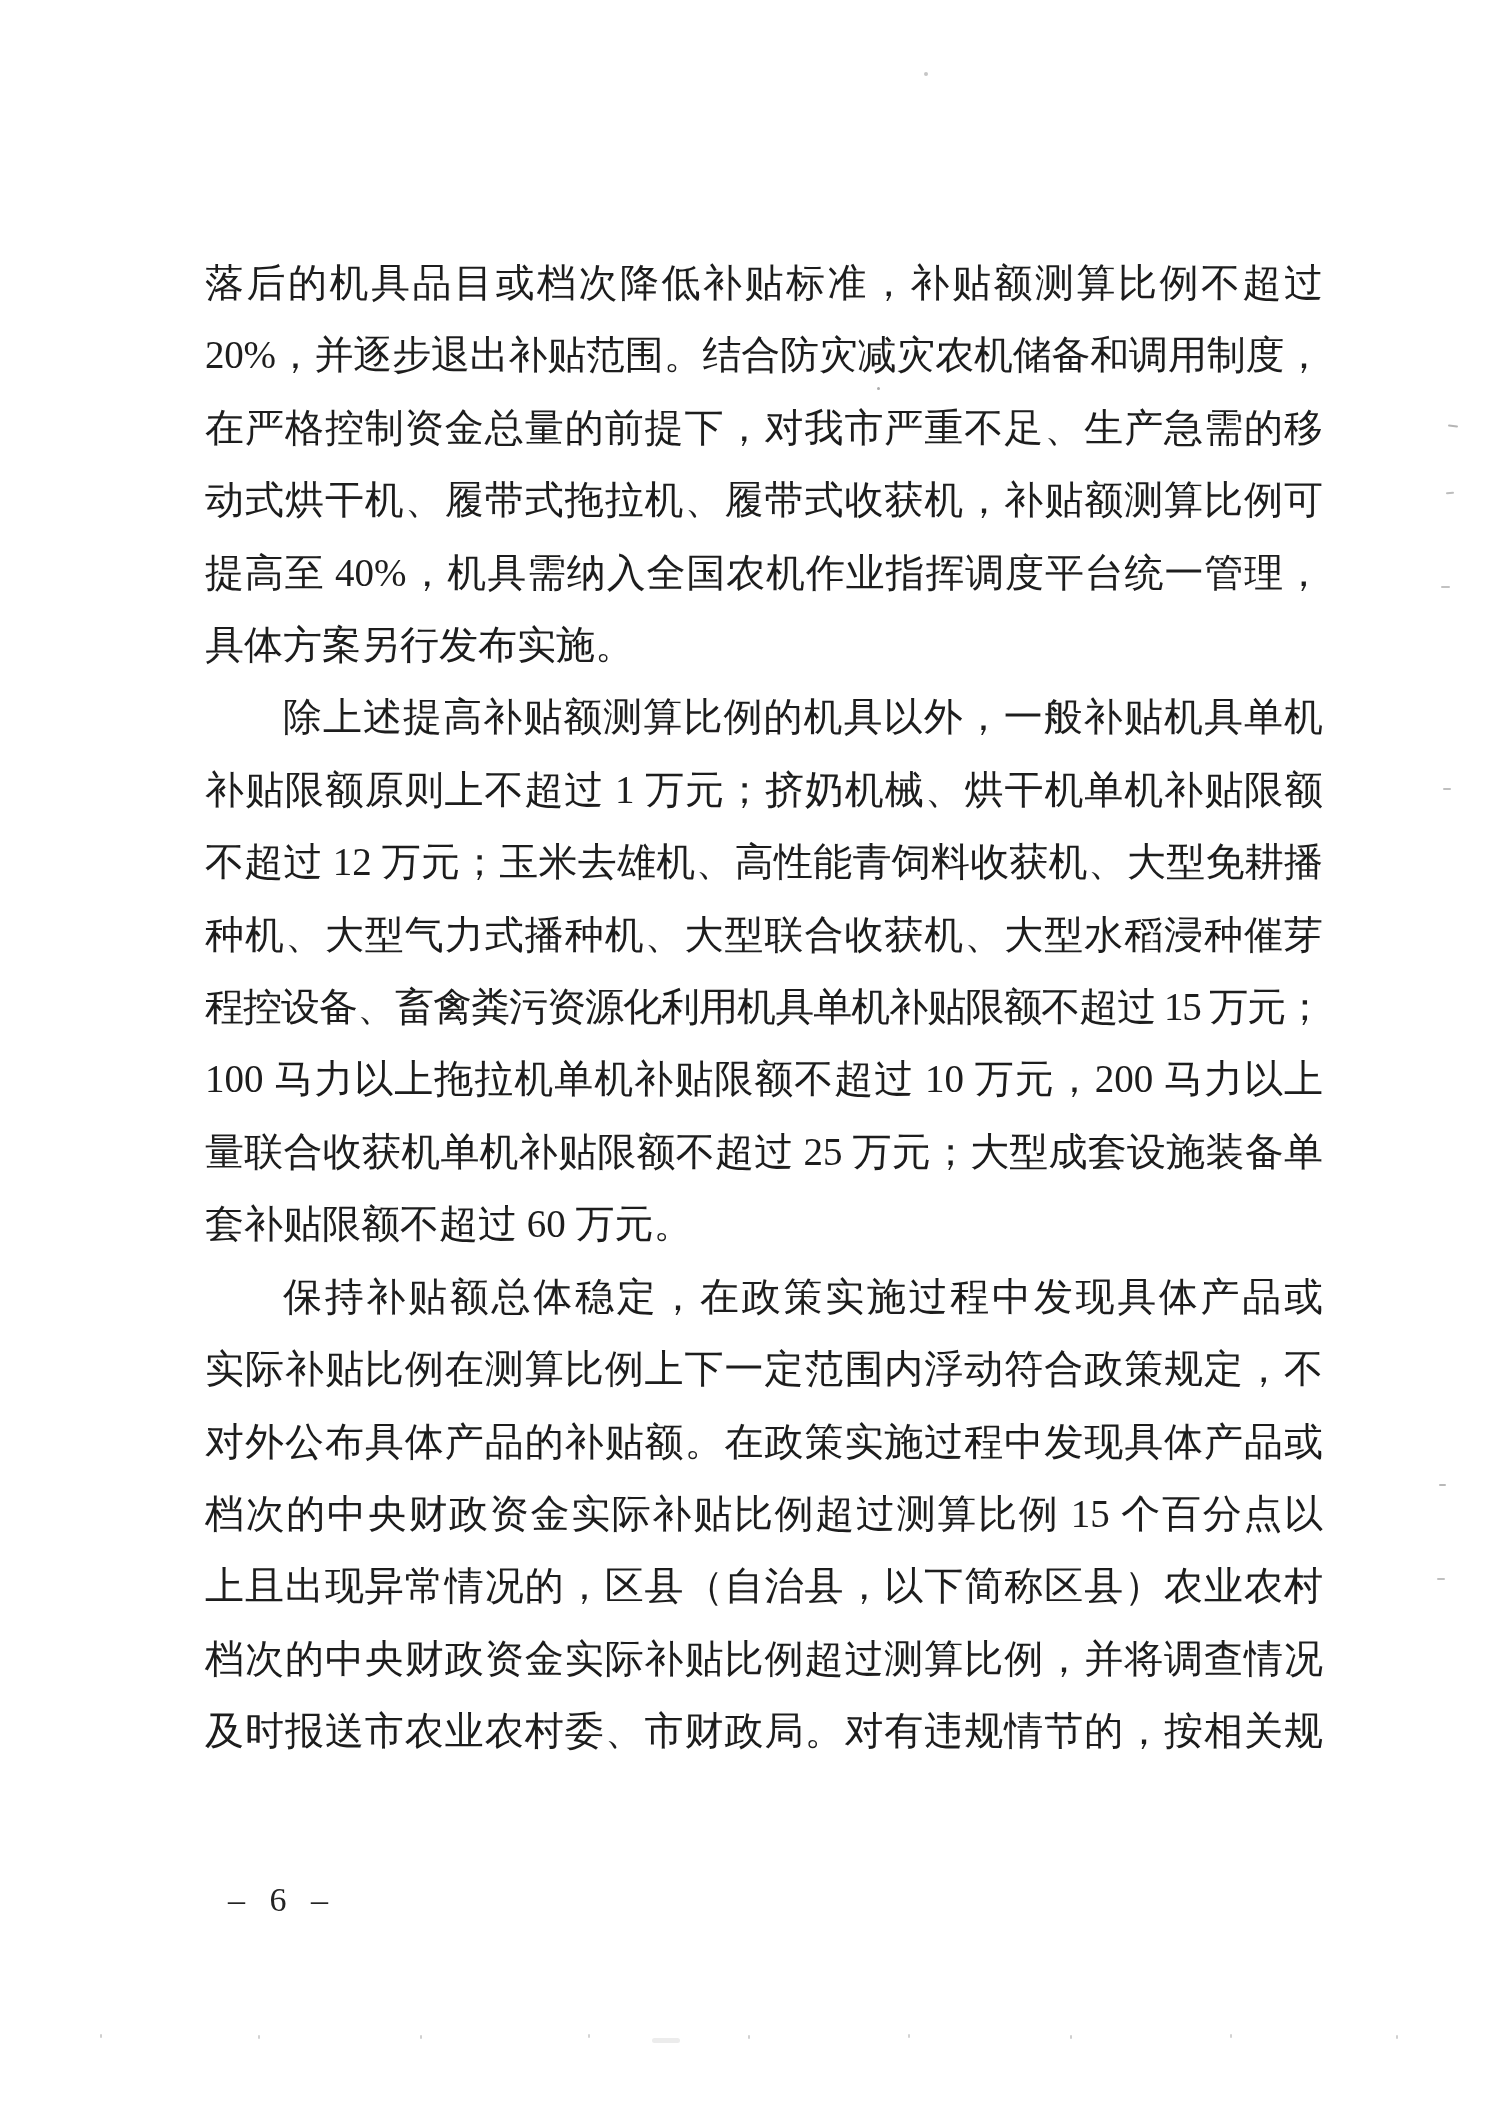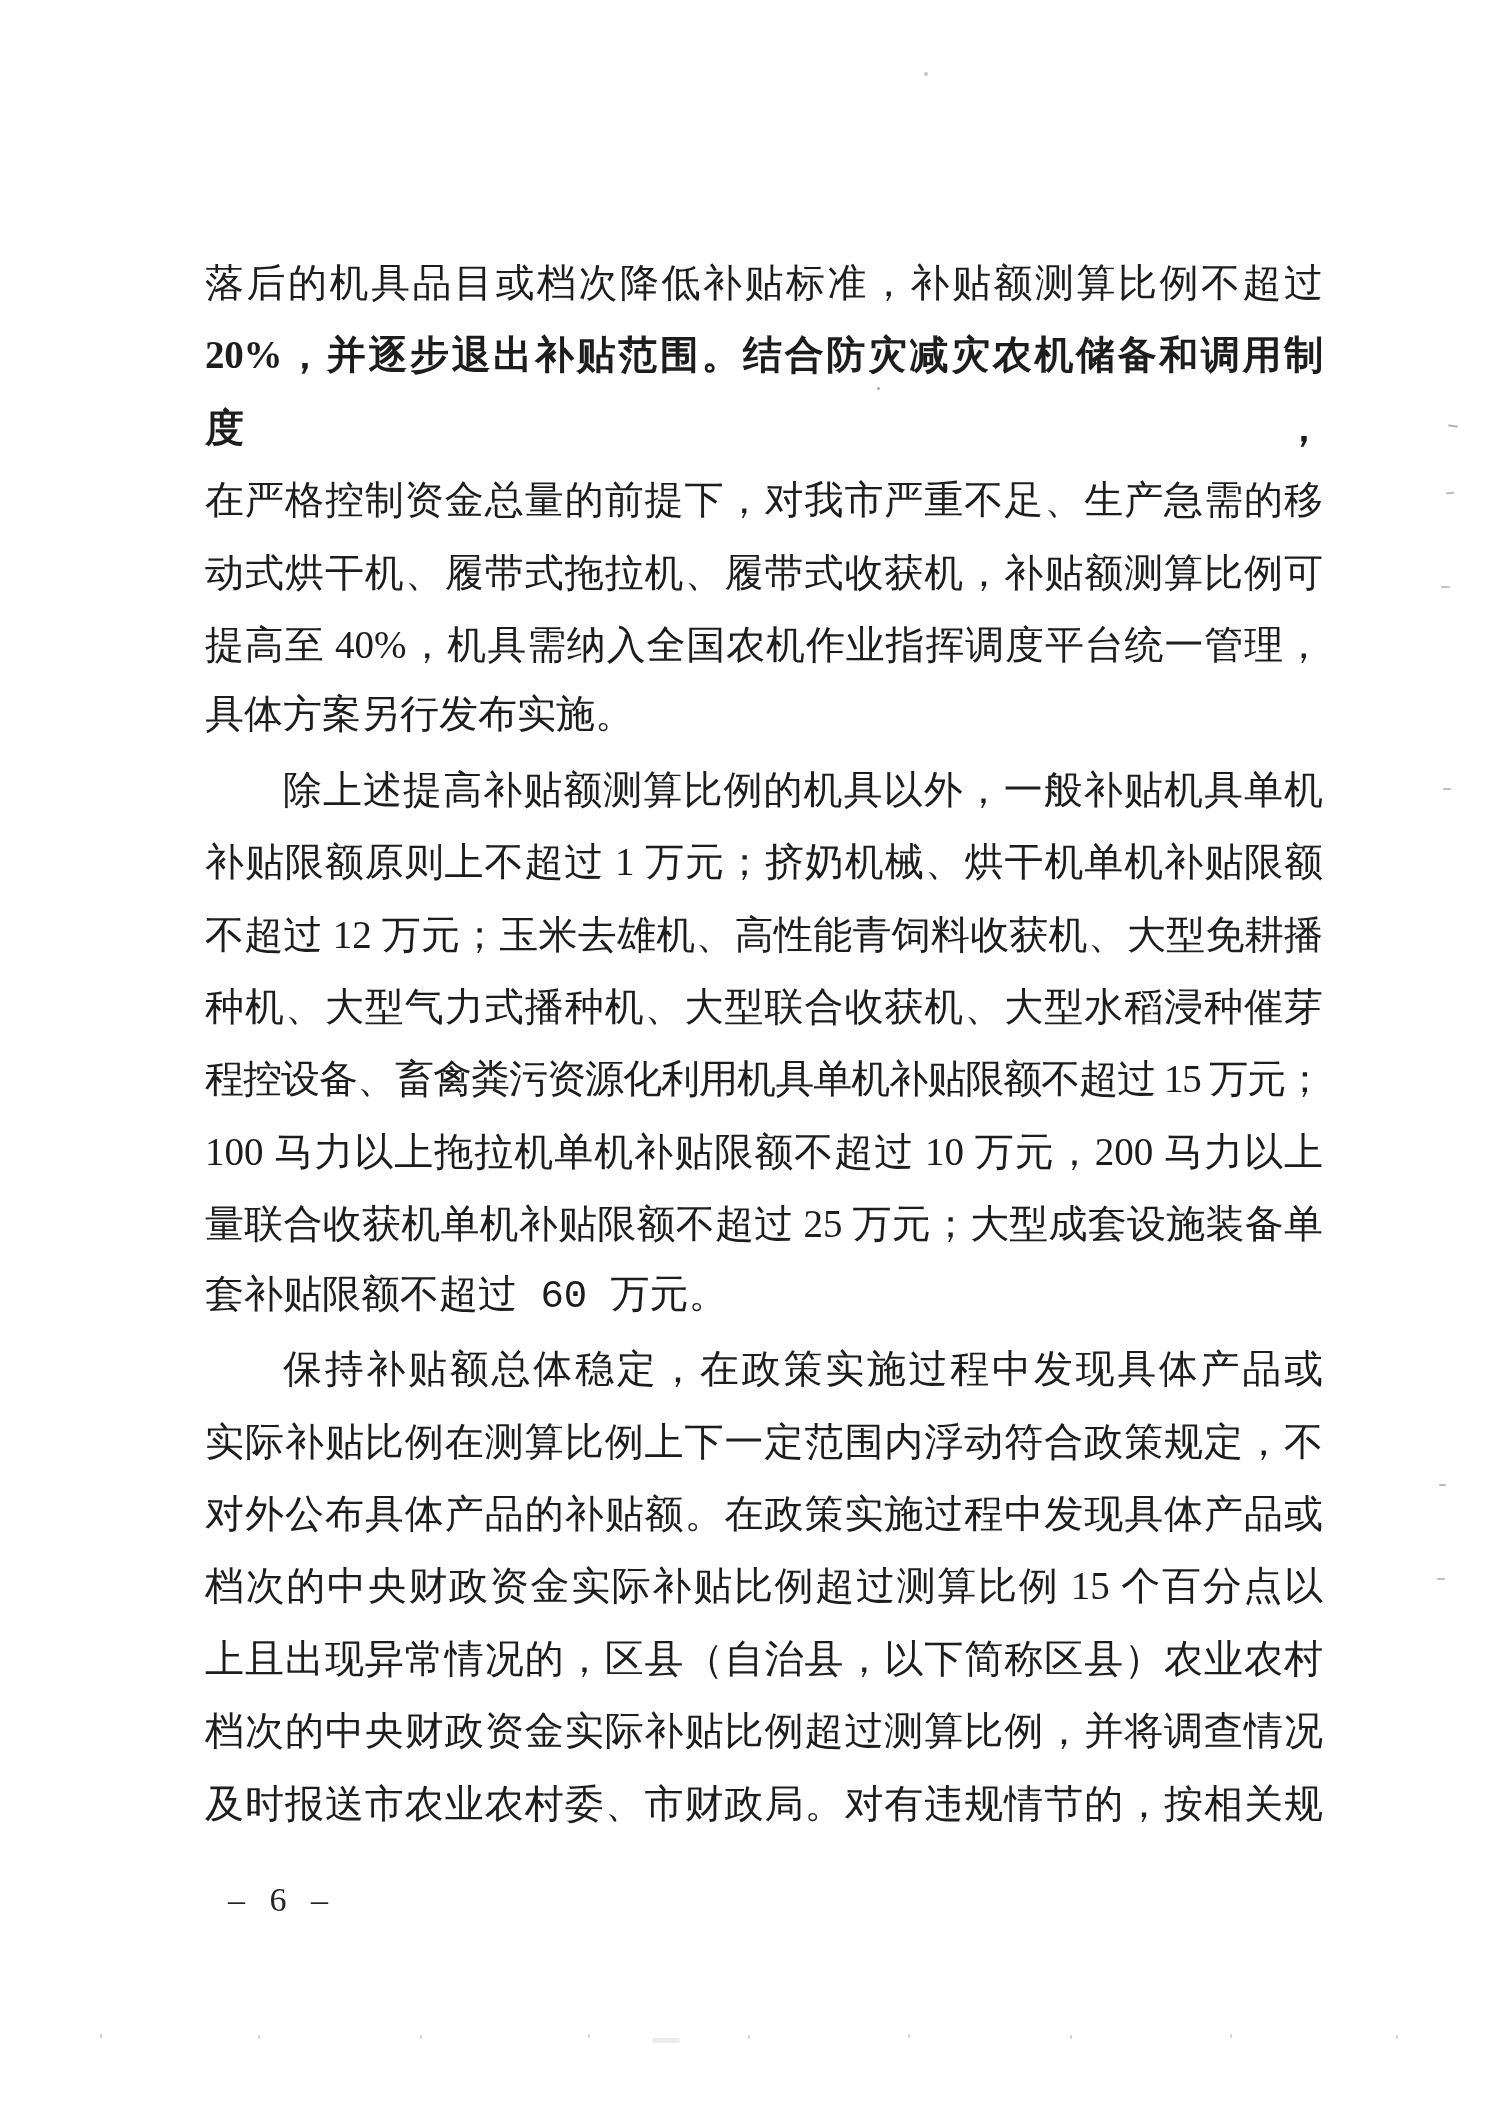--- a/index.html
+++ b/index.html
@@ -34,21 +34,20 @@
     text-align-last: justify;
     color: #1d1d1d;
     letter-spacing: 0;
     font-weight: 400;
   }
   .line.indent {
     padding-left: 78px;
   }
   .line.para-end {
     text-align-last: left;
-    font-family: Liberation Mono, monospace;
   }
   .page-number {
     position: absolute;
     left: 228px;
     top: 1880px;
     font-size: 34px;
     line-height: 40px;
     letter-spacing: 8px;
     color: #242424;
     white-space: pre;
@@ -61,21 +60,21 @@
   }
   .artifact.dot { border-radius: 50%; }
 </style>
 </head>
 <body>
 
 <div class="page">
 
   <div class="text-block">
     <div class="line">落后的机具品目或档次降低补贴标准，补贴额测算比例不超过</div>
-    <div class="line" style="letter-spacing: -0.25px; font-weight: bold;">20%，并逐步退出补贴范围。结合防灾减灾农机储备和调用制度，</div>
+    <div class="line" style="letter-spacing: -0.25px;">20%，并逐步退出补贴范围。结合防灾减灾农机储备和调用制度，</div>
     <div class="line">在严格控制资金总量的前提下，对我市严重不足、生产急需的移</div>
     <div class="line">动式烘干机、履带式拖拉机、履带式收获机，补贴额测算比例可</div>
     <div class="line">提高至 40%，机具需纳入全国农机作业指挥调度平台统一管理，</div>
     <div class="line para-end">具体方案另行发布实施。</div>
     <div class="line indent">除上述提高补贴额测算比例的机具以外，一般补贴机具单机</div>
     <div class="line">补贴限额原则上不超过 1 万元；挤奶机械、烘干机单机补贴限额</div>
     <div class="line">不超过 12 万元；玉米去雄机、高性能青饲料收获机、大型免耕播</div>
     <div class="line">种机、大型气力式播种机、大型联合收获机、大型水稻浸种催芽</div>
     <div class="line" style="letter-spacing: -1.25px;">程控设备、畜禽粪污资源化利用机具单机补贴限额不超过 15 万元；</div>
     <div class="line">100 马力以上拖拉机单机补贴限额不超过 10 万元，200 马力以上</div>

